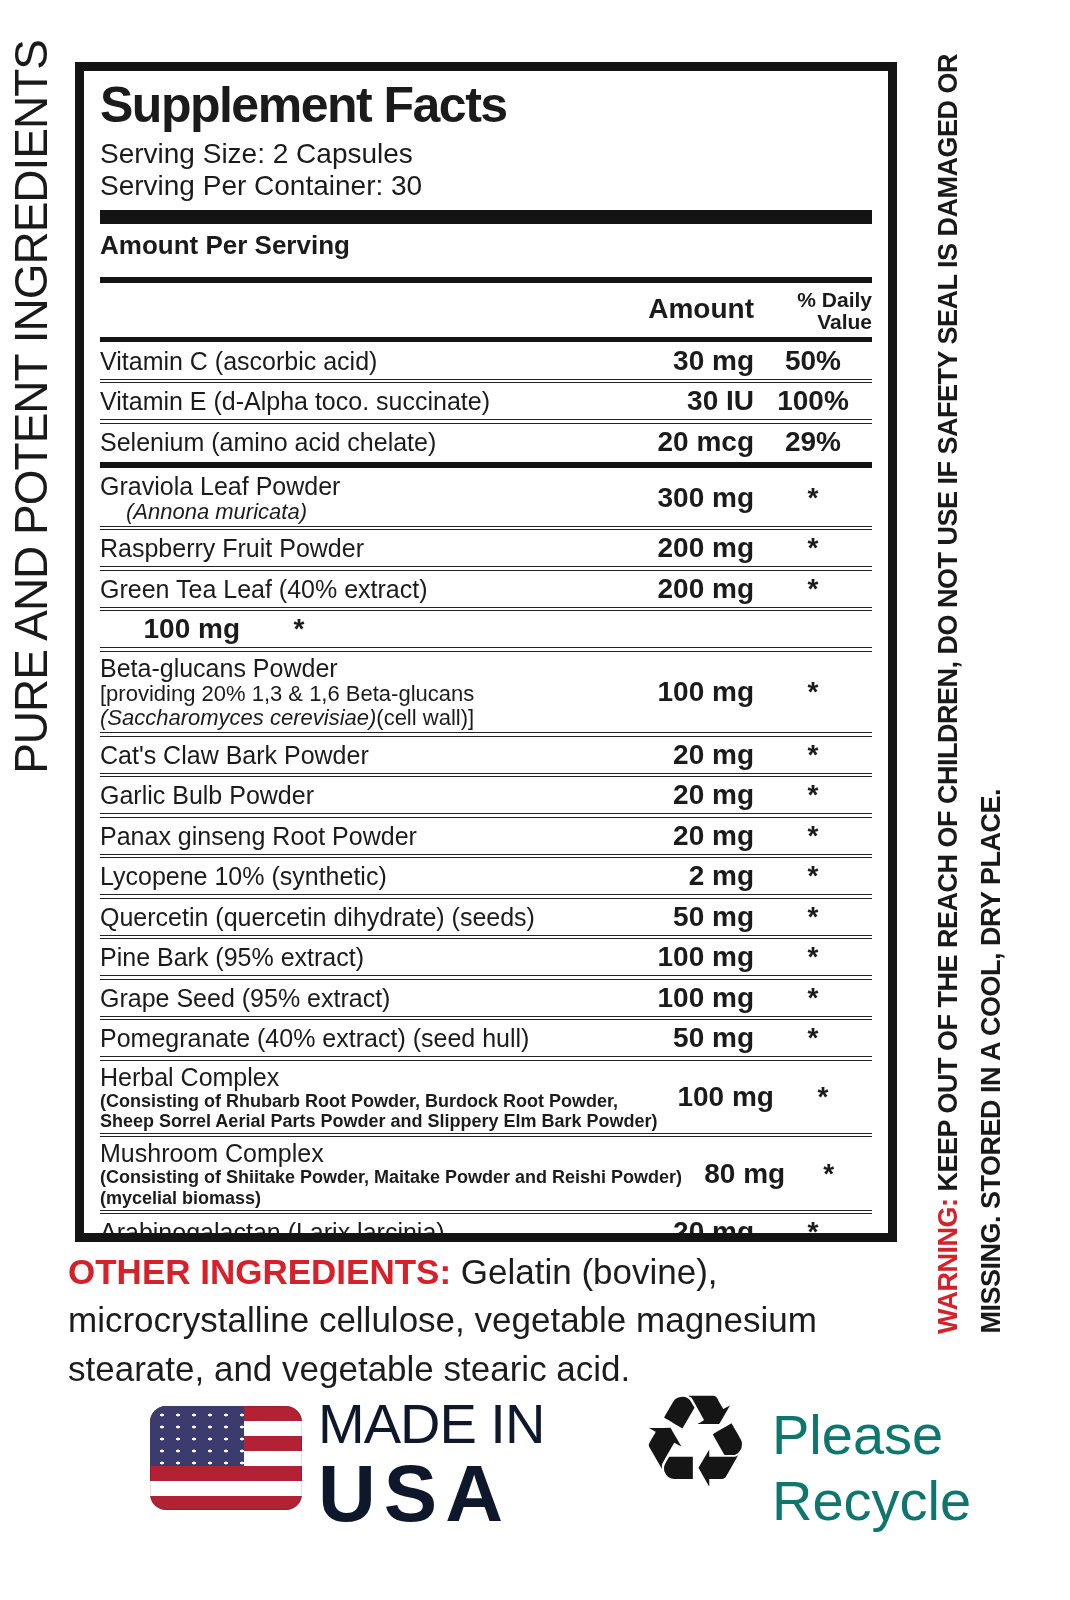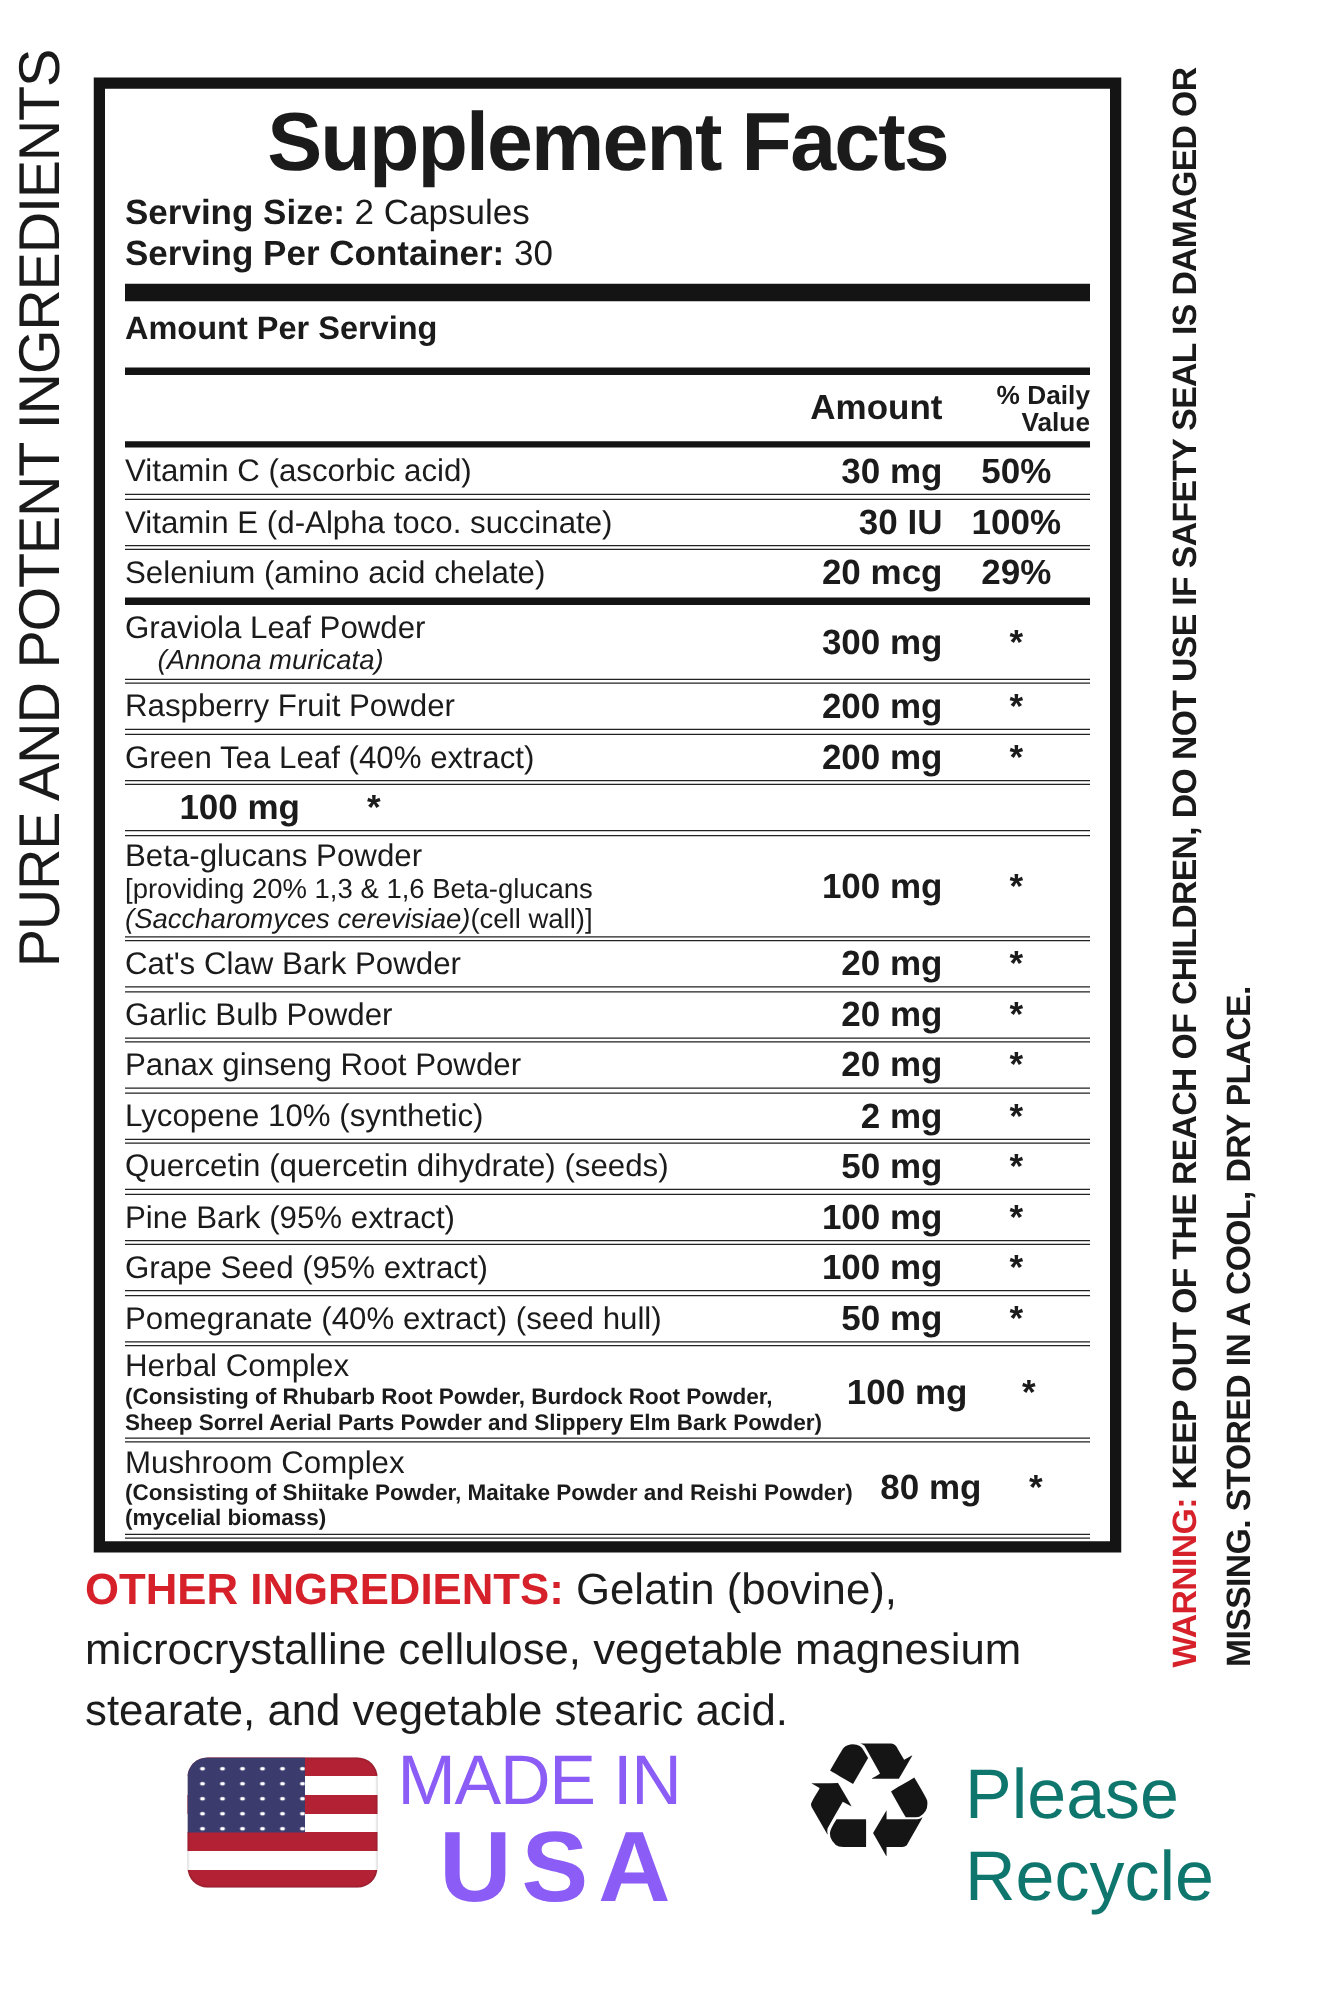--- a/index.html
+++ b/index.html
@@ -18,23 +18,23 @@
     position:absolute;left:933px;top:62px;width:120px;height:1272px;
     display:flex;flex-direction:row;align-items:flex-end;gap:12px;
   }
   .right-side .vert{font-size:27px;font-weight:bold;letter-spacing:-0.5px;color:#1a1a1a;}
   .warn-red{color:var(--red,#d6212b);}
   
   .facts-box{
     position:absolute;left:75px;top:62px;width:822px;height:1180px;box-sizing:border-box;
     border:9px solid #141414;background:#fff;padding:6px 16px 8px;overflow:hidden;
   }
-  .sf-title{font-size:66px;font-weight:bold;text-align:center;letter-spacing:-1.5px;margin:2px 0 6px;line-height:1.05;}
+  .sf-title{font-size:50px;font-weight:bold;text-align:left;letter-spacing:-1.5px;margin:2px 0 6px;line-height:1.05;}
   .serving{font-size:28px;line-height:1.16;}
-  .serving b{font-weight:bold;margin-top:17px;}
+  .serving b{font-weight:normal;margin-top:17px;}
   .bar-xl{height:14px;background:#141414;margin:8px 0 6px;}
   .aps{font-size:26px;font-weight:bold;margin:2px 0 16px;}
   .line-6{height:6px;background:#141414;margin:2px 0;}
   .line-5{height:5px;background:#141414;margin:1px 0;}
   .div-dbl{height:2.5px;border-top:1.8px solid #222;border-bottom:1.8px solid #222;margin:0;}
   .hdr-row{display:flex;align-items:flex-start;padding:4px 0 2px;}
   .hdr-spacer{flex:1;}
   .hdr-amount{width:140px;text-align:right;font-size:28px;font-weight:bold;padding-top:4px;}
   .hdr-dv{width:118px;text-align:right;font-size:21px;font-weight:bold;line-height:1.05;}
   .row{display:flex;align-items:center;padding:2px 0;}
@@ -54,21 +54,21 @@
   
   .flag{
     position:absolute;left:150px;top:1406px;width:152px;height:104px;border-radius:16px;overflow:hidden;
     background:repeating-linear-gradient(180deg,var(--flag-red,#b22234) 0 15px,#ffffff 15px 30px);
     box-shadow:inset 0 0 2px rgba(0,0,0,.4);
   }
   .canton{
     position:absolute;left:0;top:0;width:94px;height:60px;background-color:var(--flag-blue,#3c3b6e);
     background-image:radial-gradient(#ffffff 1.6px,transparent 2.3px);background-size:16px 12px;background-position:4px 3px;
   }
-  .madein{position:absolute;left:318px;top:1396px;line-height:1;color:#8b5cf6;text-align:right;}
+  .madein{position:absolute;left:318px;top:1396px;line-height:1;color:#0f172a;}
   .madein .mi-top{font-size:56px;font-weight:normal;letter-spacing:-1px;}
   .madein .mi-usa{font-size:80px;font-weight:bold;letter-spacing:8px;margin-top:2px;}
   .recycle-wrap{position:absolute;left:638px;top:1378px;font-size:128px;line-height:1;color:#151515;}
   .please{position:absolute;left:772px;top:1402px;font-size:56px;line-height:1.18;color:#0f766e;}
 </style>
 </head>
 <body>
 
 <div class="canvas">
 

